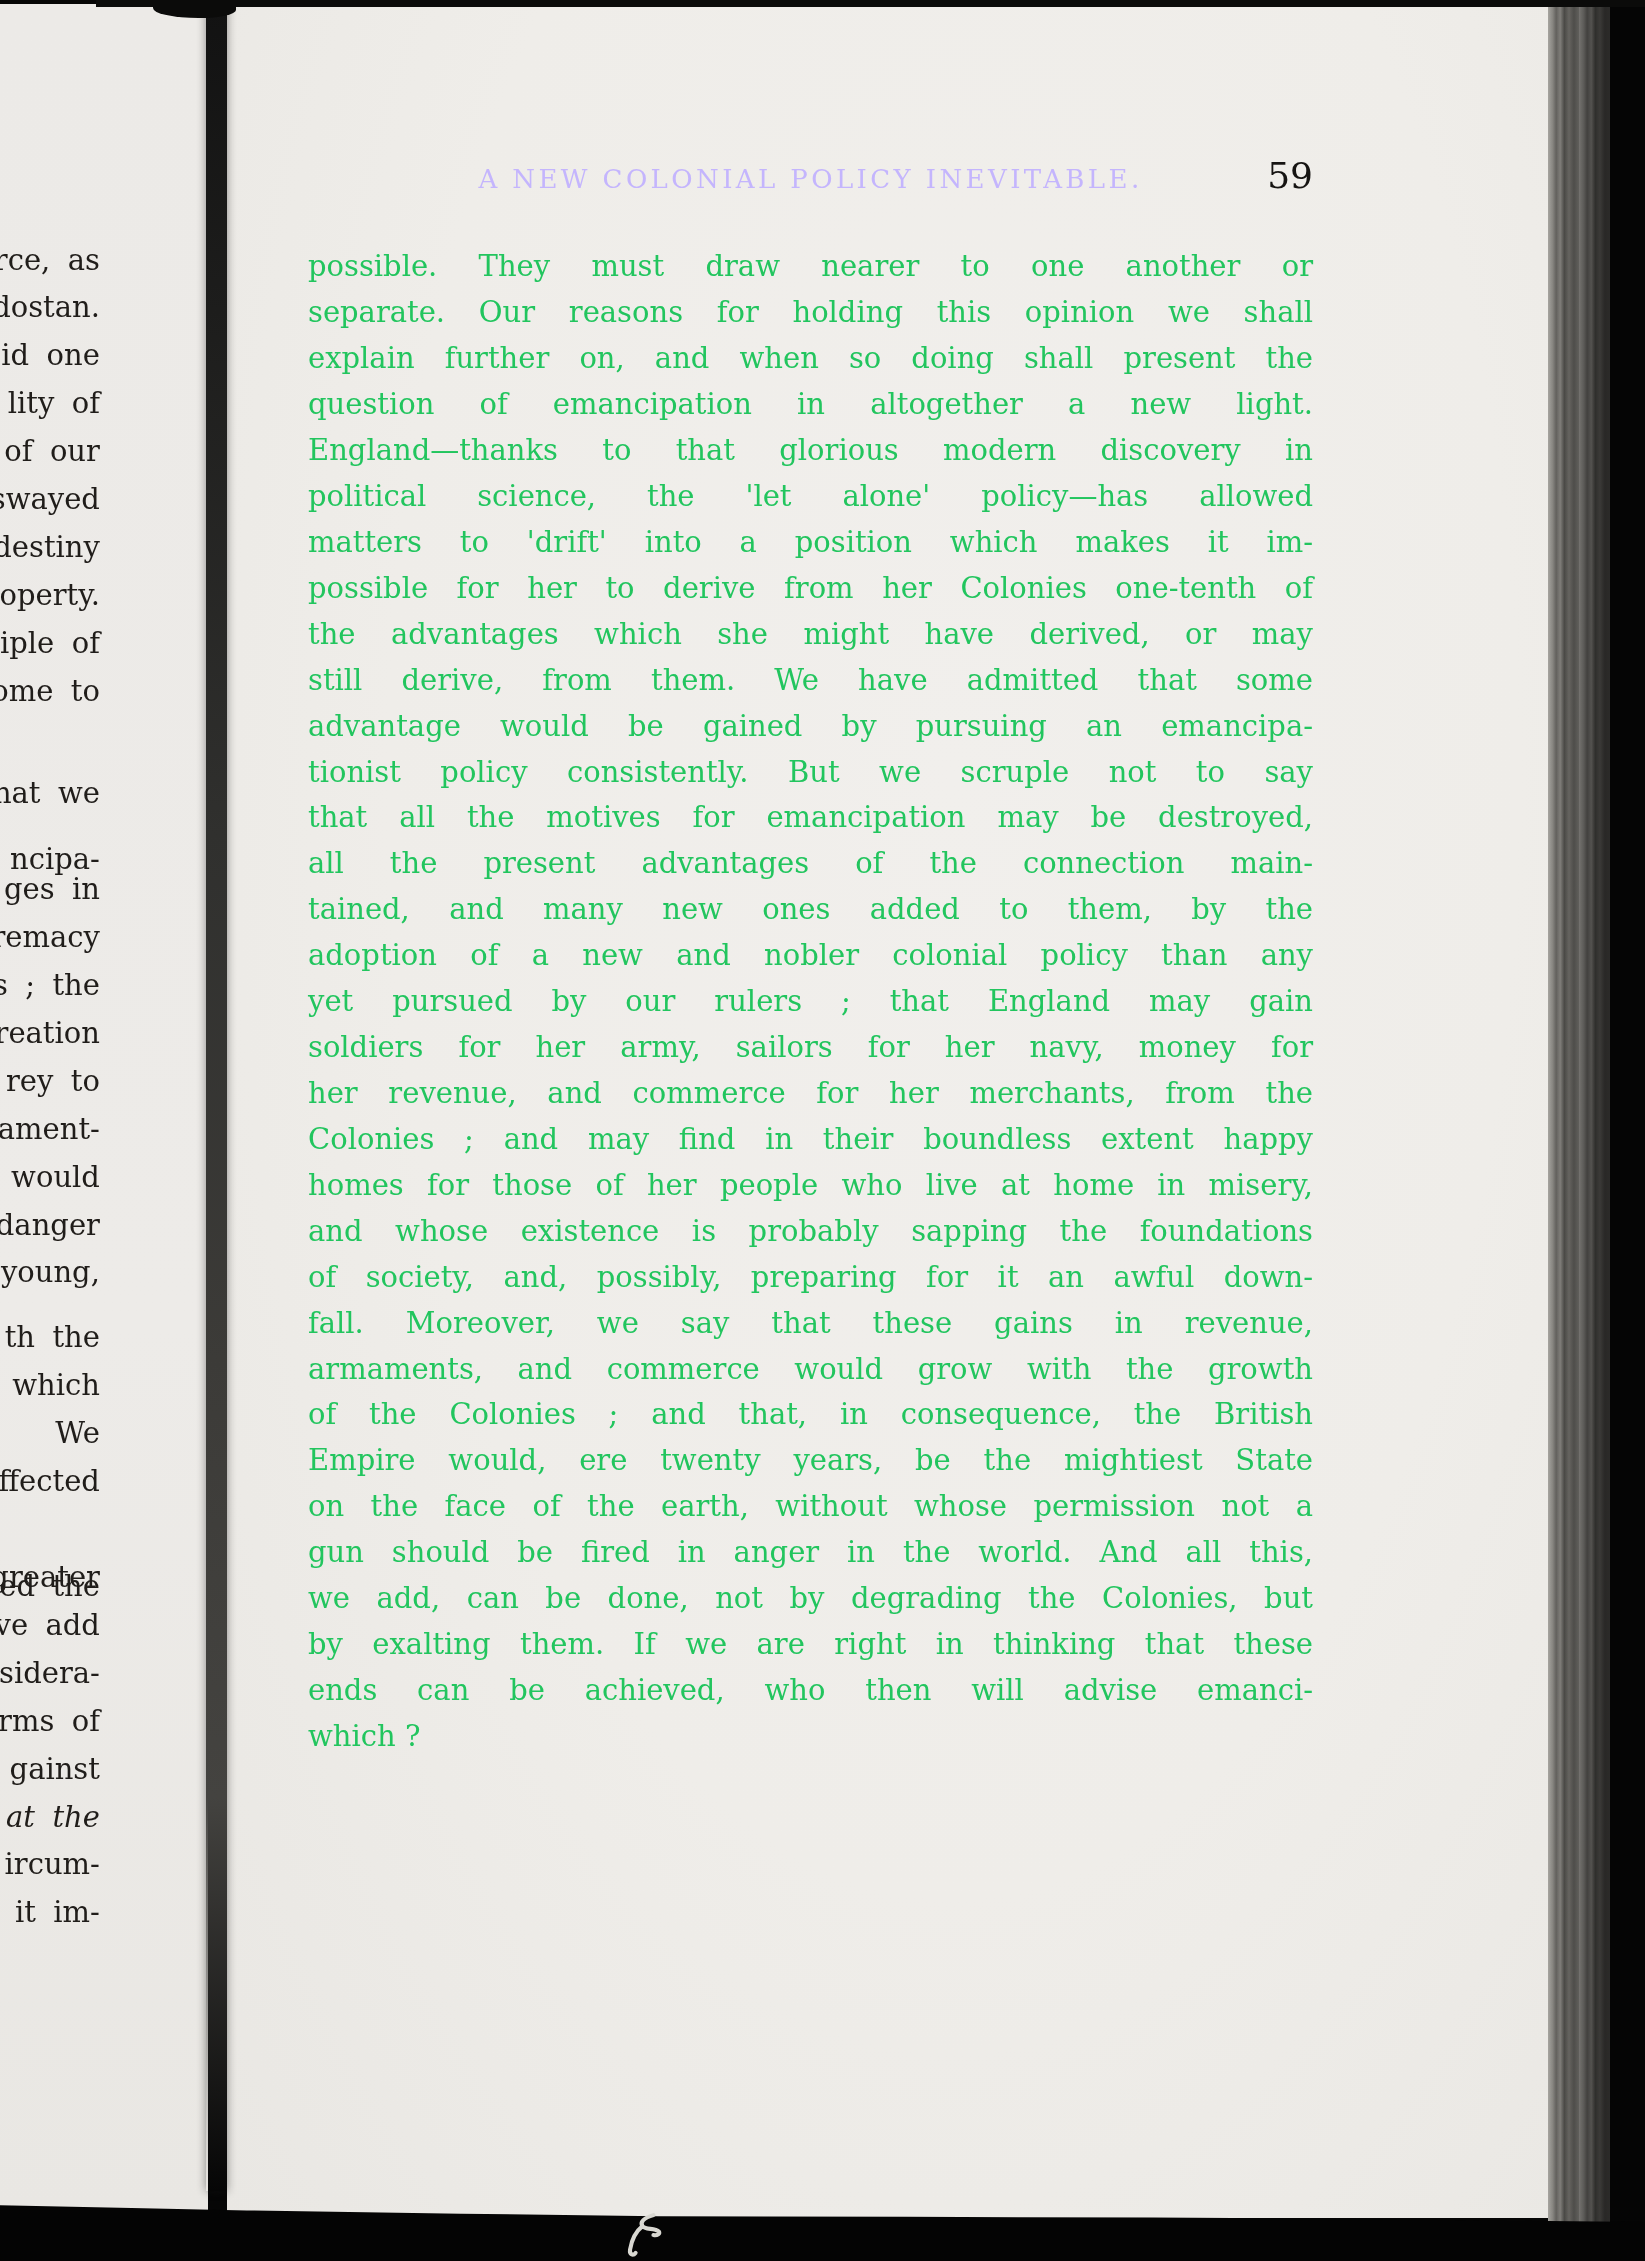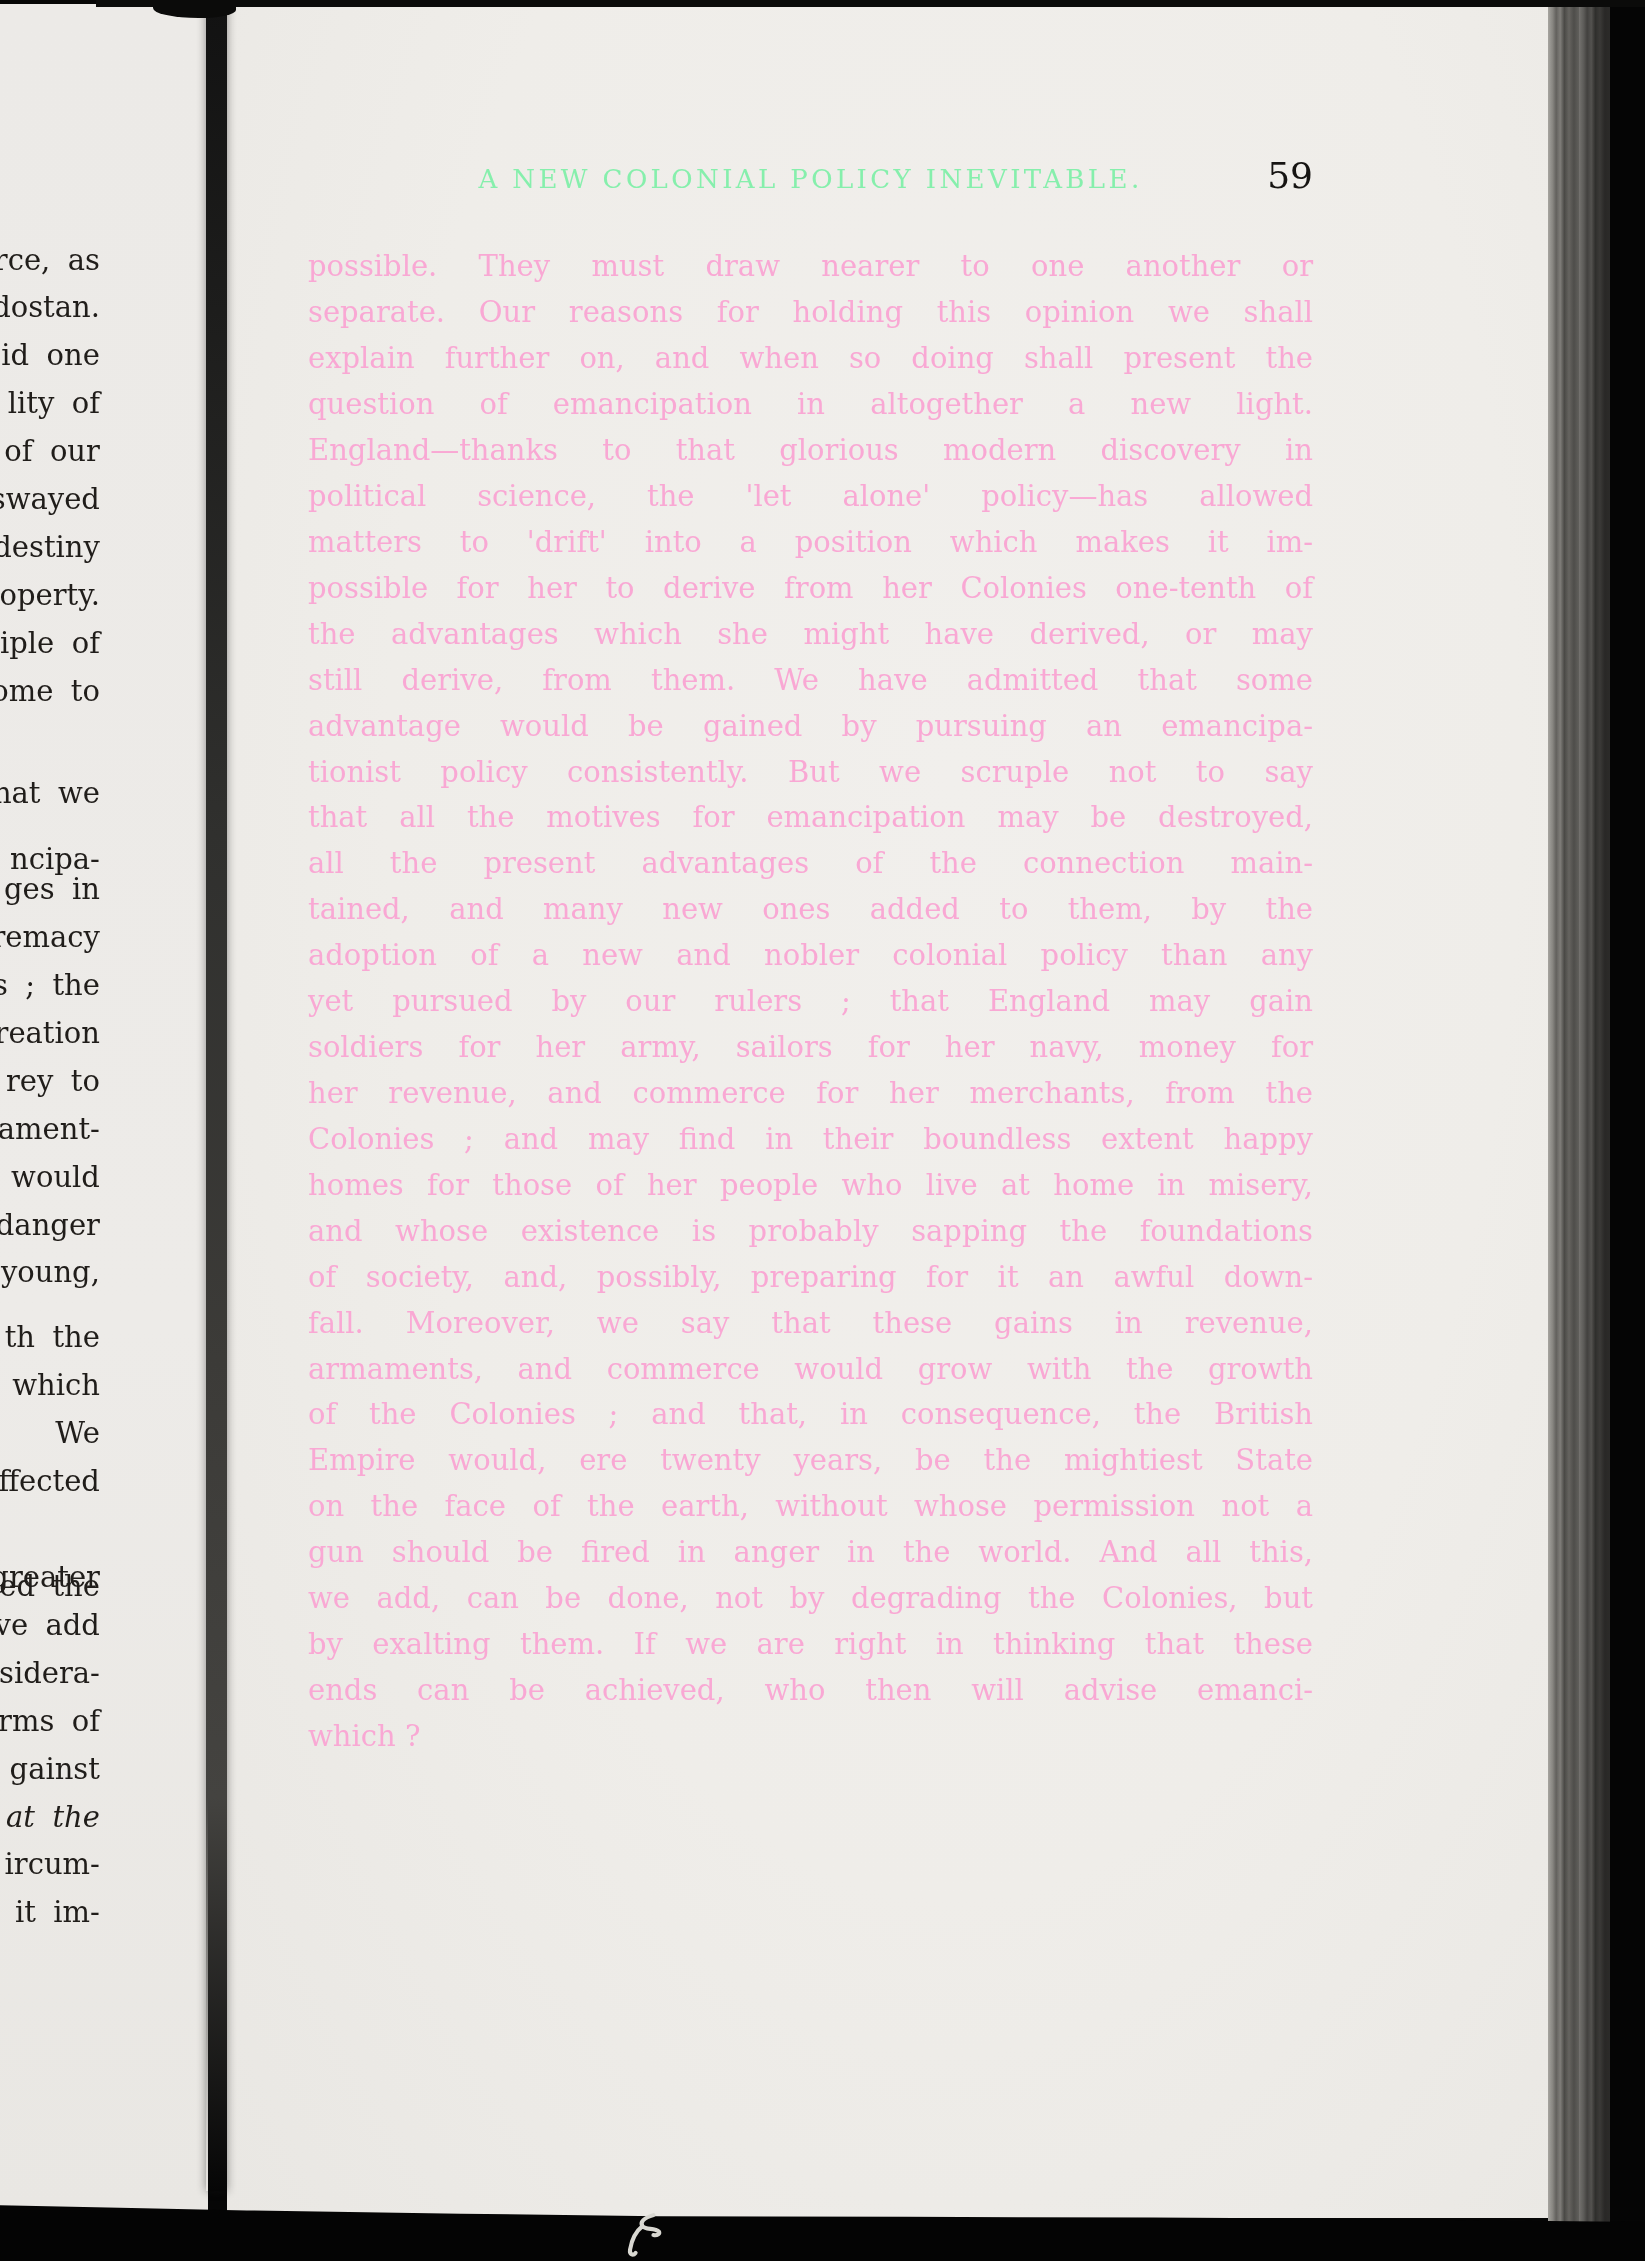--- a/index.html
+++ b/index.html
@@ -59,35 +59,35 @@
     position:absolute;right:4.1px;
     white-space:nowrap;
     font-size:29px;line-height:41px;
     color:#201d1a;word-spacing:8.2px;
   }
   
   .header-title{
     position:absolute;left:308px;top:164px;width:1005px;
     text-align:center;
     font-size:26px;line-height:30px;letter-spacing:3.4px;
-    color:#86efac;white-space:nowrap;
+    color:#c4b5fd;white-space:nowrap;
   }
   .page-number{
     position:absolute;left:308px;top:157px;width:1005px;
     text-align:right;
     font-size:36px;line-height:37px;
     color:#161412;
   }
   .text-block{
     position:absolute;left:308px;top:0;width:1005px;height:2122px;
   }
   .line{
     position:absolute;left:0;width:100%;
     font-size:29px;line-height:41px;
-    color:#f9a8d4;
+    color:#22c55e;
     text-align:justify;
     -moz-text-align-last:justify;
     text-align-last:justify;
     white-space:nowrap;
   }
   .line.last{
     text-align:left;text-align-last:left;
   }
 </style>
 </head>

